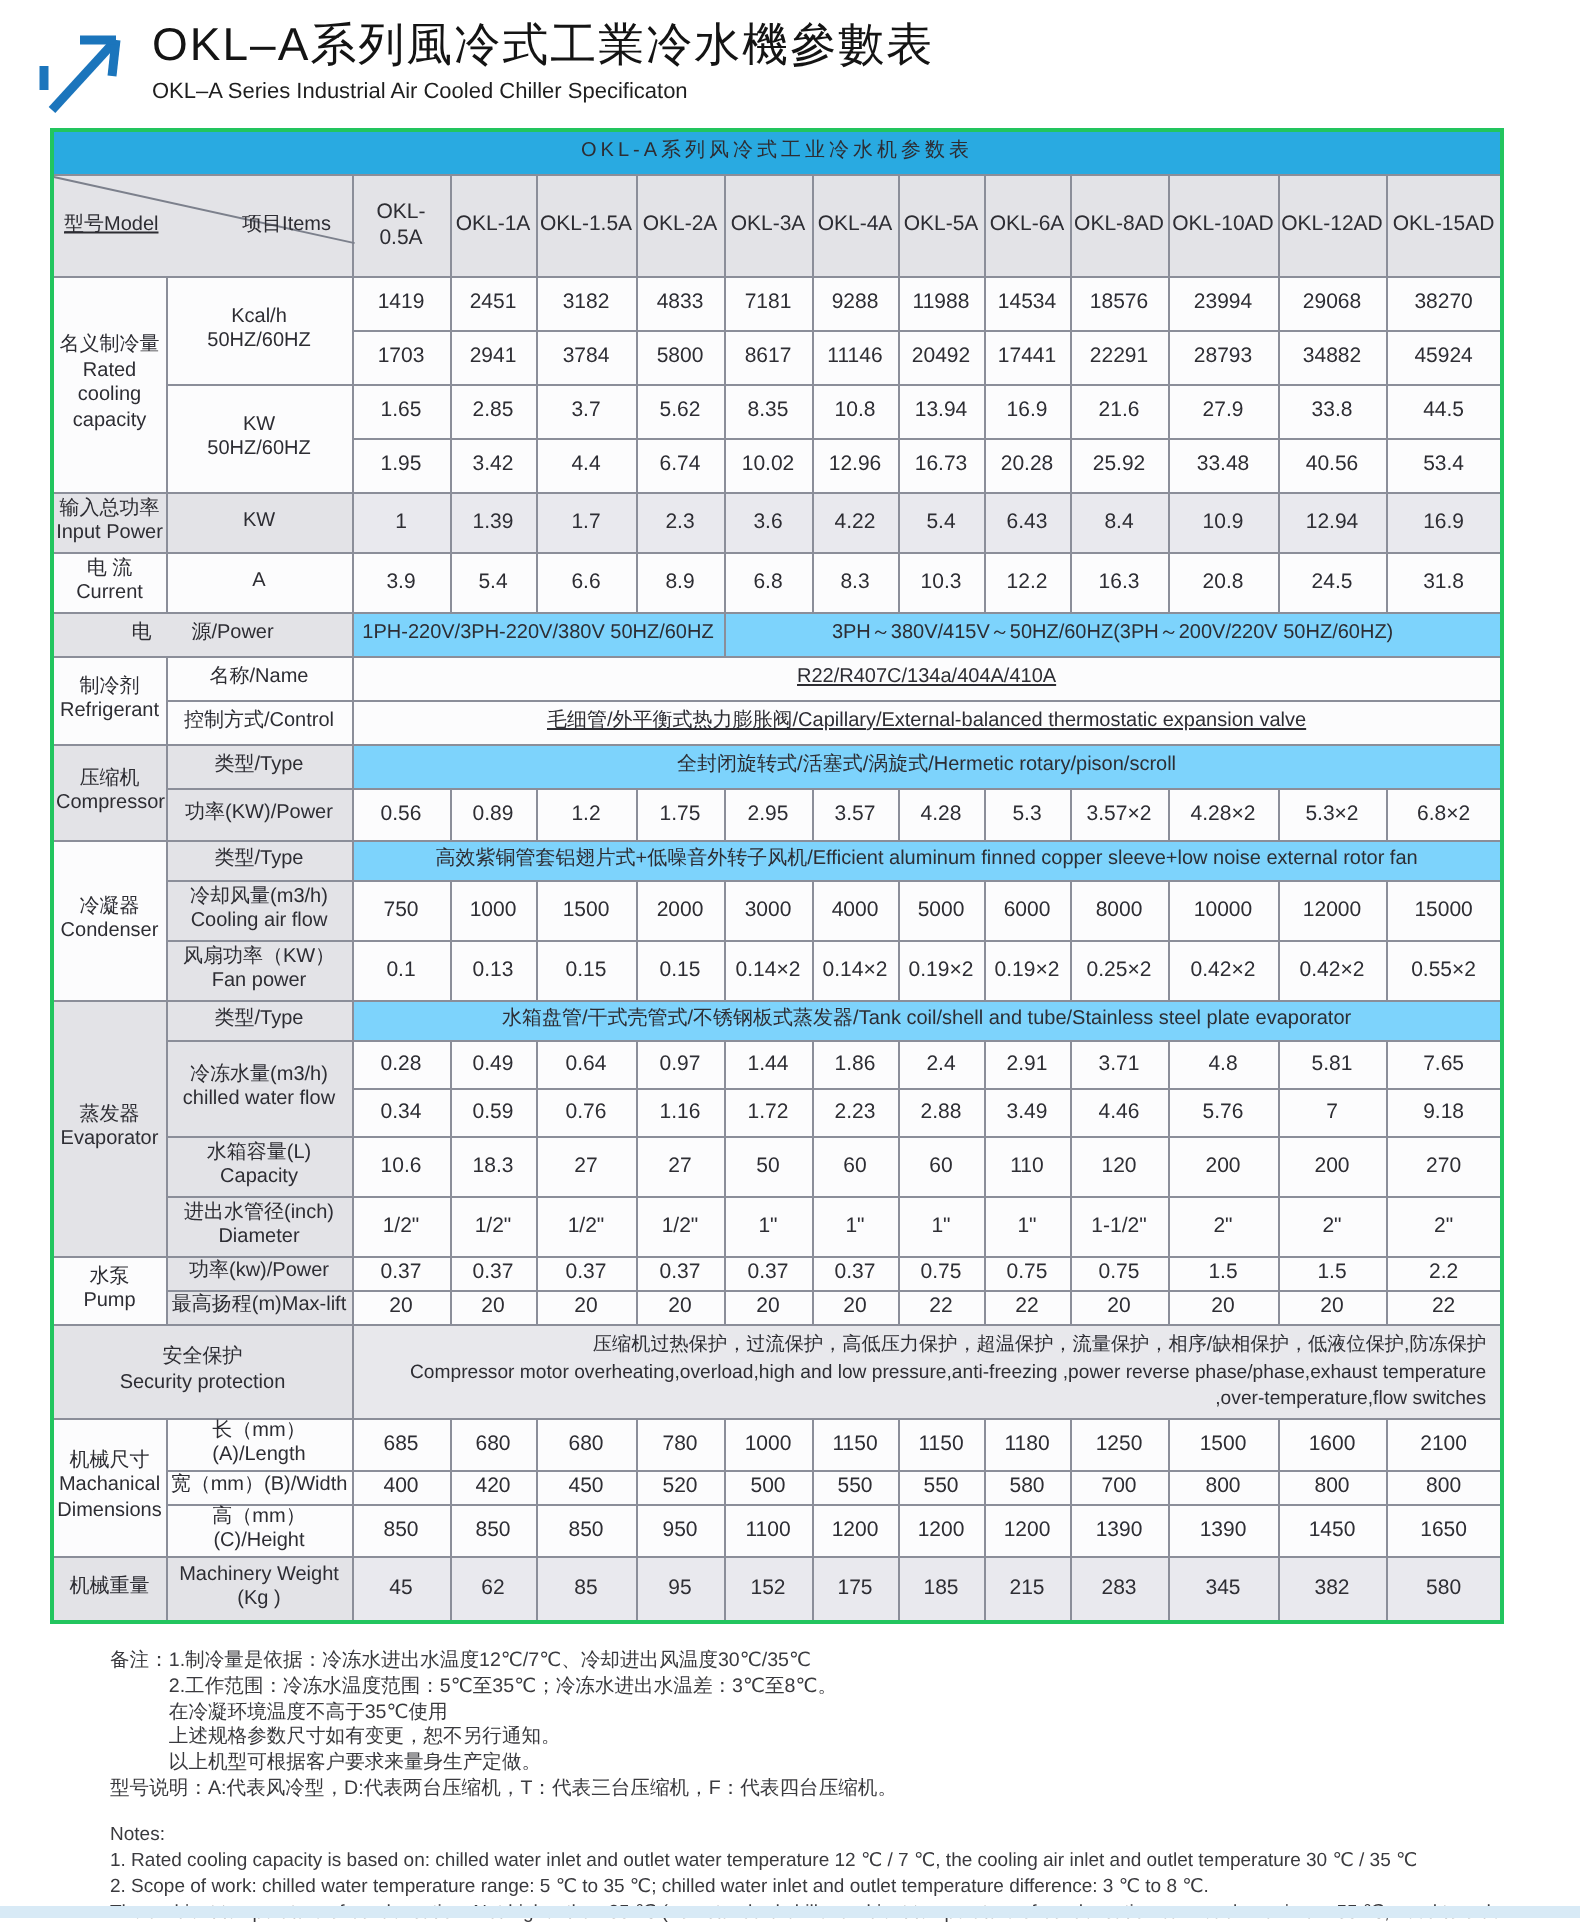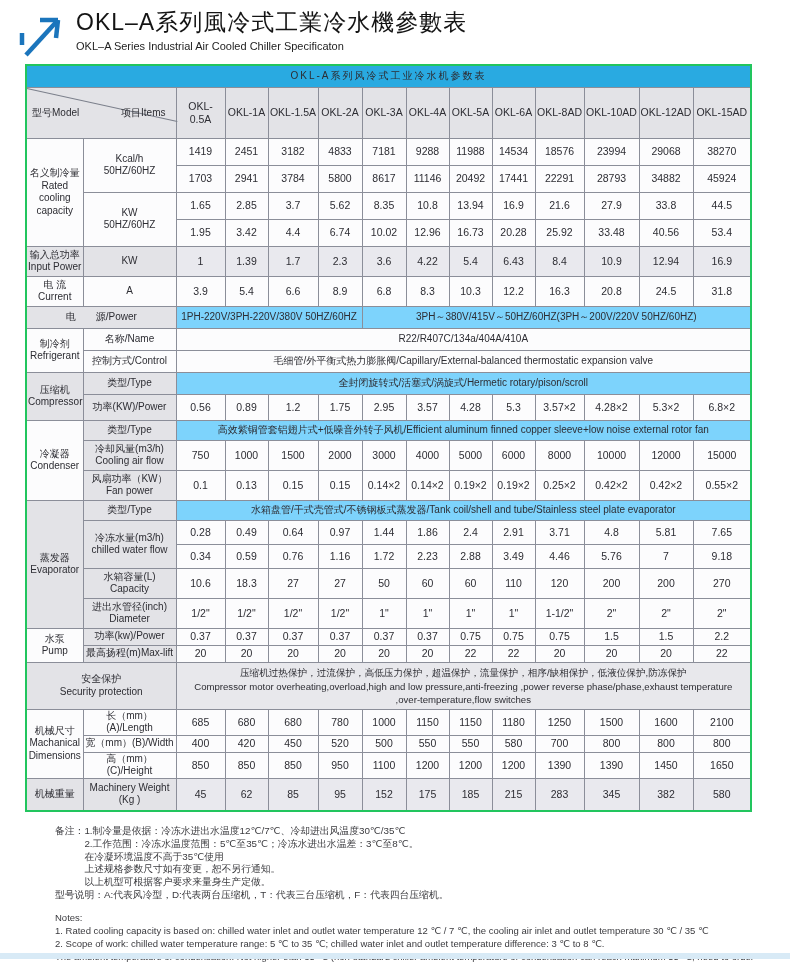--- a/index.html
+++ b/index.html
@@ -20,30 +20,30 @@
     border:2px solid #22c55e;
   }
   .spec th,.spec td{
     border:1px solid #8b8e99;font-weight:normal;text-align:center;vertical-align:middle;
     white-space:pre-line;padding:0 1px;font-size:10px;line-height:12.5px;color:#2d2d33;
   }
   tr.bt th,tr.bt td{border-top:1.6px solid #4d5160;}
   .band{background:#29aae1;color:#ffffff;font-size:15px;letter-spacing:2px;font-weight:500;}
   .corner{background:#e3e3e7;position:relative;padding:0;}
   .corner .diag{position:absolute;top:0;left:0;width:154px;height:1px;background:#7c808c;transform-origin:0 0;transform:rotate(12.4deg);}
-  .corner .c-model{position:absolute;left:5px;top:50%;transform:translateY(-50%);font-size:10px;}
+  .corner .c-model{position:absolute;left:5px;top:50%;transform:translateY(-50%);font-size:10px;text-decoration:underline;}
   .corner .c-items{position:absolute;right:10px;top:50%;transform:translateY(-50%);font-size:10px;}
   td.model{background:#e3e3e7;font-size:10.5px;}
   th.cat,th.lab{background:#e3e3e7;}
   th.w{background:#fcfcfd;}
   td.num{background:#fcfcfd;font-size:10.5px;}
   tr.shade td.num{background:#e9e9ee;}
   td.mtx{background:#7dd3fc;}
-  td.mtx.mw{background:#fcfcfd;}
-  td.sec-content{background:#e8e8ec;text-align:center;padding:2px 7px;font-size:9.6px;line-height:13px;white-space:normal;}
+  td.mtx.mw{background:#fcfcfd;text-decoration:underline;}
+  td.sec-content{background:#e8e8ec;text-align:right;padding:2px 7px;font-size:9.6px;line-height:13px;white-space:normal;}
   td.sec-content div{margin:1px 0;}
   
   .notes{margin:13px 0 0 55px;width:725px;}
   .notes-en{margin-top:9px;margin-left:55px;width:730px;}
   .note-line{font-size:9.8px;line-height:12.8px;white-space:pre-wrap;color:#3a3a3e;}
   .notes-en .note-line{font-size:9.5px;line-height:13.2px;}
   
   .bottom-bar{position:absolute;left:0;top:953px;width:790px;height:6px;background:#d8eaf6;}
 </style>
 </head>

